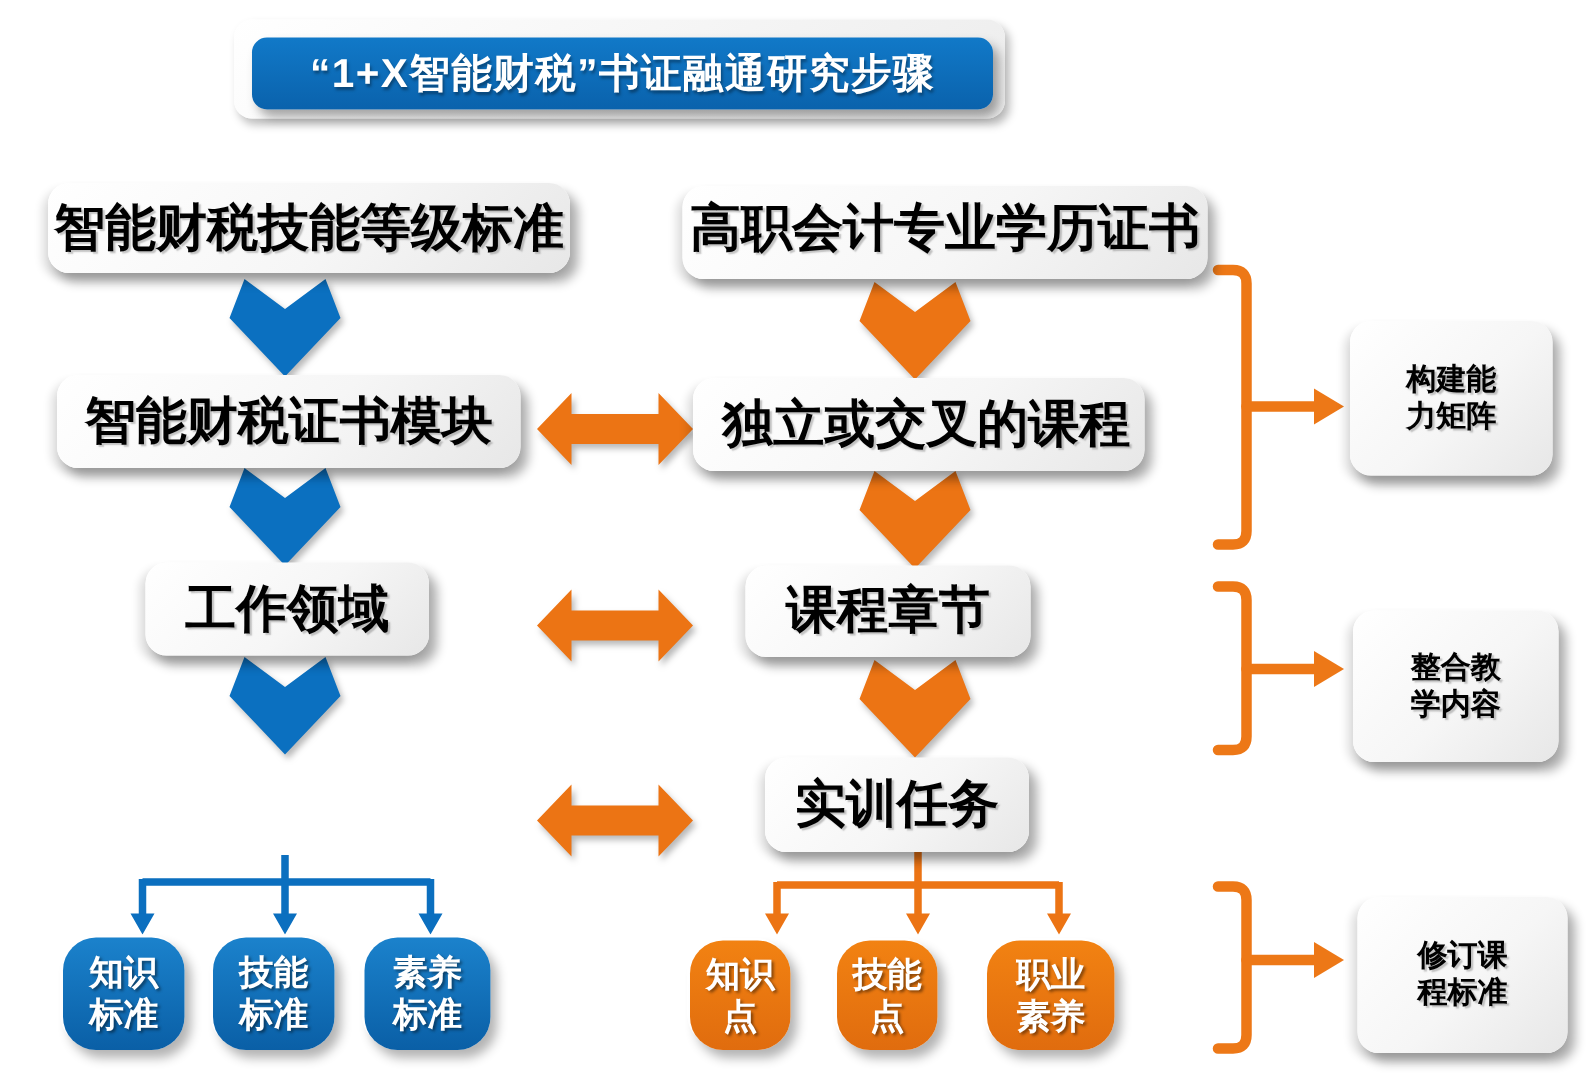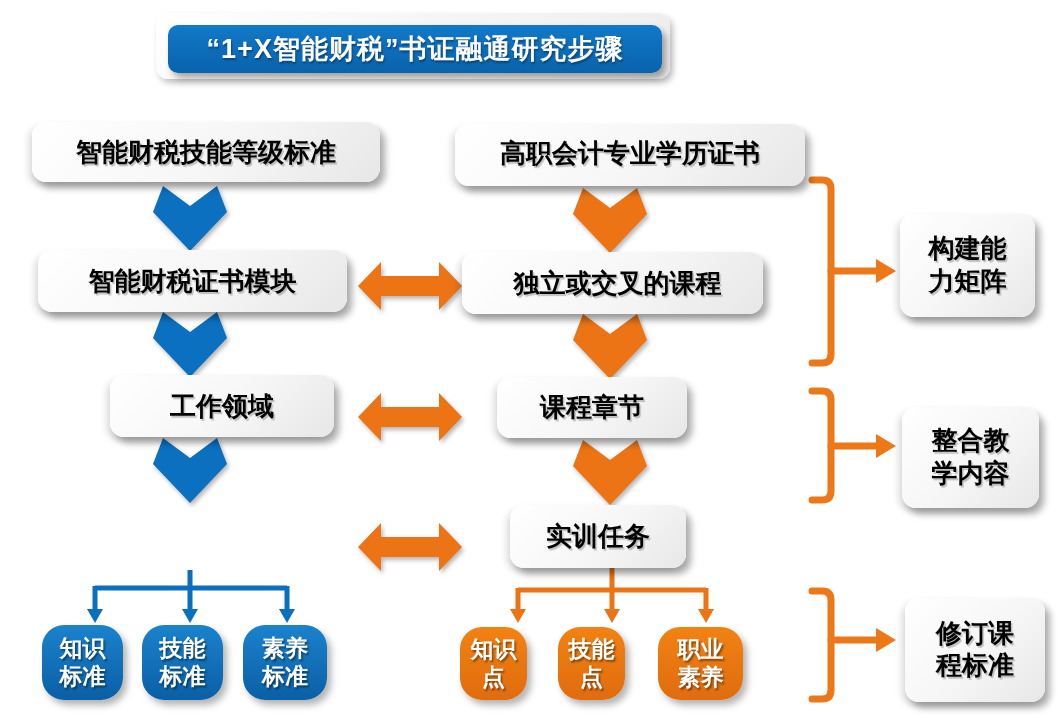--- a/index.html
+++ b/index.html
@@ -22,25 +22,25 @@
     display:flex;align-items:center;justify-content:center;
     color:#fff;font-size:27px;font-weight:bold;letter-spacing:1px;
     text-shadow:1px 2px 2px rgba(0,0,0,0.35);
   }
 
   .wbox{
     background:linear-gradient(135deg,#ffffff 0%,#f6f6f6 55%,#e7e7e7 100%);
     border-radius:14px;
     box-shadow:5px 6px 7px rgba(0,0,0,0.33),-4px 4px 6px rgba(0,0,0,0.12);
     display:flex;align-items:center;justify-content:center;
-    color:#000;font-size:26px;font-weight:bold;
+    color:#000;font-size:34px;font-weight:bold;
     text-shadow:1.5px 1.5px 1px rgba(90,90,90,0.35);
     white-space:pre-line;text-align:center;line-height:1.25;
   }
-  .outcome{font-size:26px;font-family:Liberation Serif, serif;}
+  .outcome{font-size:20px;}
 
   .leaf{
     border-radius:22px;
     display:flex;align-items:center;justify-content:center;
     color:#fff;font-size:23px;font-weight:bold;line-height:1.2;
     white-space:pre-line;text-align:center;
     text-shadow:1.5px 1.5px 2px rgba(0,0,0,0.45);
     box-shadow:-2px -2px 0 rgba(255,255,255,0.85),4px 5px 7px rgba(0,0,0,0.3);
   }
   .leaf.blue{background:linear-gradient(180deg,#1b82cc,#0a5fa6);}
@@ -98,21 +98,21 @@
       <path d="M831,640 L878,640"></path>
       <path fill="#ed7817" stroke="none" d="M876,628 L896,640 L876,652 Z"></path>
     </g>
   </svg>
 
   <div class="title-back"></div>
   <div class="title-box">“1+X智能财税”书证融通研究步骤</div>
 
   <div class="wbox" style="left:32px;top:122px;width:348px;height:60px;">智能财税技能等级标准</div>
   <div class="wbox" style="left:38px;top:250px;width:309px;height:62px;">智能财税证书模块</div>
-  <div class="wbox" style="left:110px;top:375px;width:224px;height:62px;">工作领域</div>
+  <div class="wbox" style="left:97px;top:375px;width:189px;height:62px;">工作领域</div>
 
   <div class="wbox" style="left:455px;top:124px;width:350px;height:62px;font-family:Liberation Mono, monospace;">高职会计专业学历证书</div>
   <div class="wbox" style="left:462px;top:252px;width:301px;height:62px;padding-left:10px;">独立或交叉的课程</div>
   <div class="wbox" style="left:497px;top:377px;width:190px;height:61px;">课程章节</div>
   <div class="wbox" style="left:510px;top:505px;width:176px;height:63px;">实训任务</div>
 
   <div class="leaf blue" style="left:42px;top:625px;width:81px;height:75px;">知识
 标准</div>
   <div class="leaf blue" style="left:142px;top:625px;width:81px;height:75px;">技能
 标准</div>

